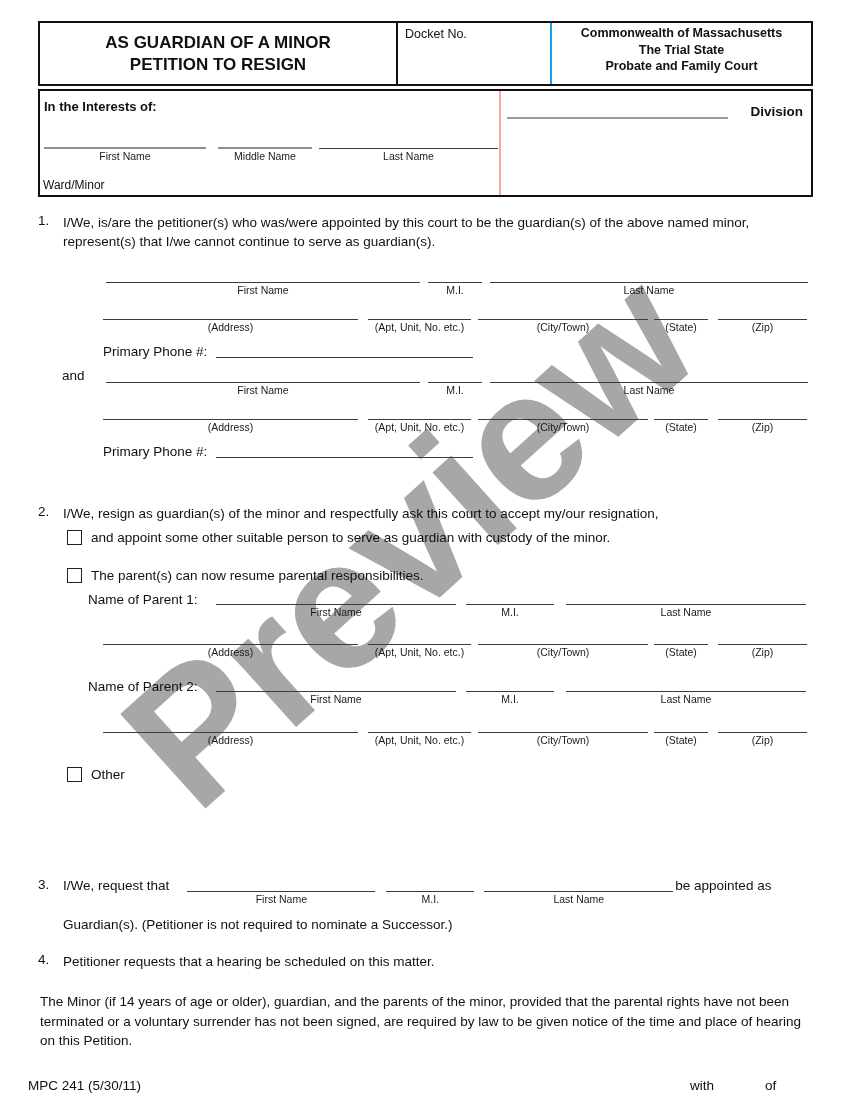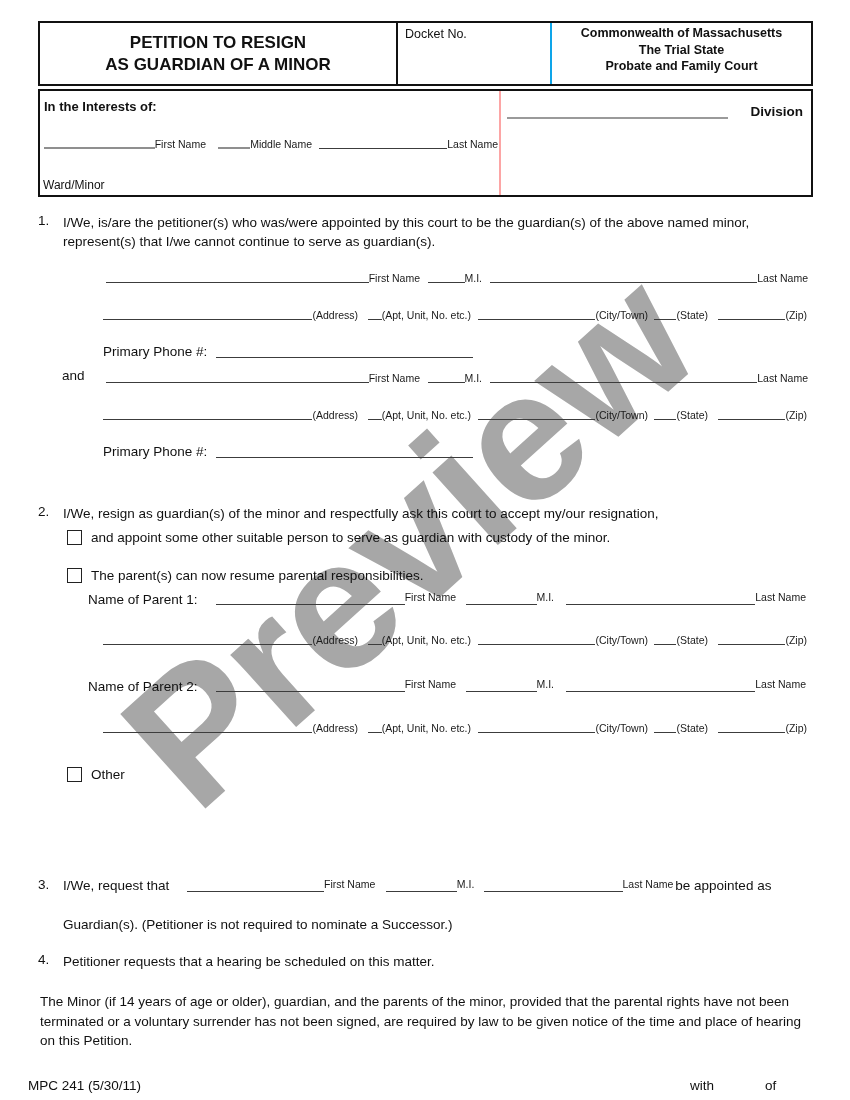--- a/index.html
+++ b/index.html
@@ -33,21 +33,21 @@
     border:2px solid #111;box-sizing:border-box;display:flex;}
   .int-left{width:461px;border-right:2px solid #fca5a5;box-sizing:border-box;position:relative;}
   .int-label{position:absolute;top:8px;left:4px;font-weight:bold;font-size:13px;}
   .int-names{position:absolute;top:46px;left:4px;display:flex;}
   .int-right{flex:1;position:relative;}
   .division-row{position:absolute;top:12px;left:6px;right:8px;display:flex;align-items:flex-end;}
   .division-line{width:234px;height:14px;border-bottom:2.5px solid #9a9a9a;}
   .division-label{margin-left:22px;font-weight:bold;font-size:13.5px;}
   .ward-label{position:absolute;bottom:3px;left:3px;font-size:12px;text-align:right;}
   
-  .fg{display:flex;flex-direction:row;}
+  .fg{display:flex;flex-direction:column;}
   .ln{width:100%;height:12px;border-bottom:1.5px solid #3c3c3c;box-sizing:border-box;}
   .ln-gray{width:100%;height:12px;border-bottom:2px solid #8f8f8f;box-sizing:border-box;}
   .fl{font-size:10.5px;text-align:center;margin-top:1px;white-space:nowrap;color:#1a1a1a;}
   .row{position:absolute;display:flex;align-items:flex-start;}
   .num{width:25px;font-size:13.5px;}
   .body-text{font-size:13.5px;line-height:19px;}
   .inline-line{height:16px;border-bottom:1.5px solid #3c3c3c;box-sizing:border-box;}
   .cb{width:13px;height:13px;border:1.5px solid #222;display:inline-block;
     box-sizing:content-box;background:#fff;flex:none;margin-top:1px;}
   .cb-label{margin-left:9px;font-size:13.5px;line-height:17px;}
@@ -57,22 +57,22 @@
 </head>
 <body>
 
 <div class="page">
   <div class="watermark">Preview</div>
 
   <div class="content">
 
     <div class="hdr-box">
       <div class="hdr-title">
+        <div>AS GUARDIAN OF A MINOR</div>
         <div>PETITION TO RESIGN</div>
-        <div>AS GUARDIAN OF A MINOR</div>
       </div>
       <div class="hdr-docket">
         <span>Docket No.</span>
       </div>
       <div class="hdr-court">
         <div>Commonwealth of Massachusetts</div>
         <div>The Trial State</div>
         <div>Probate and Family Court</div>
       </div>
     </div>

